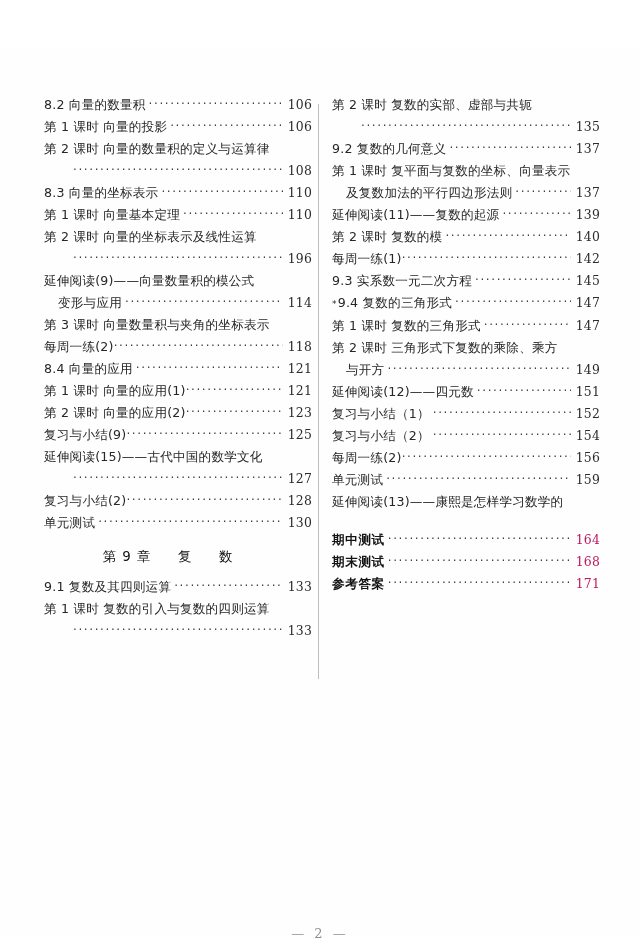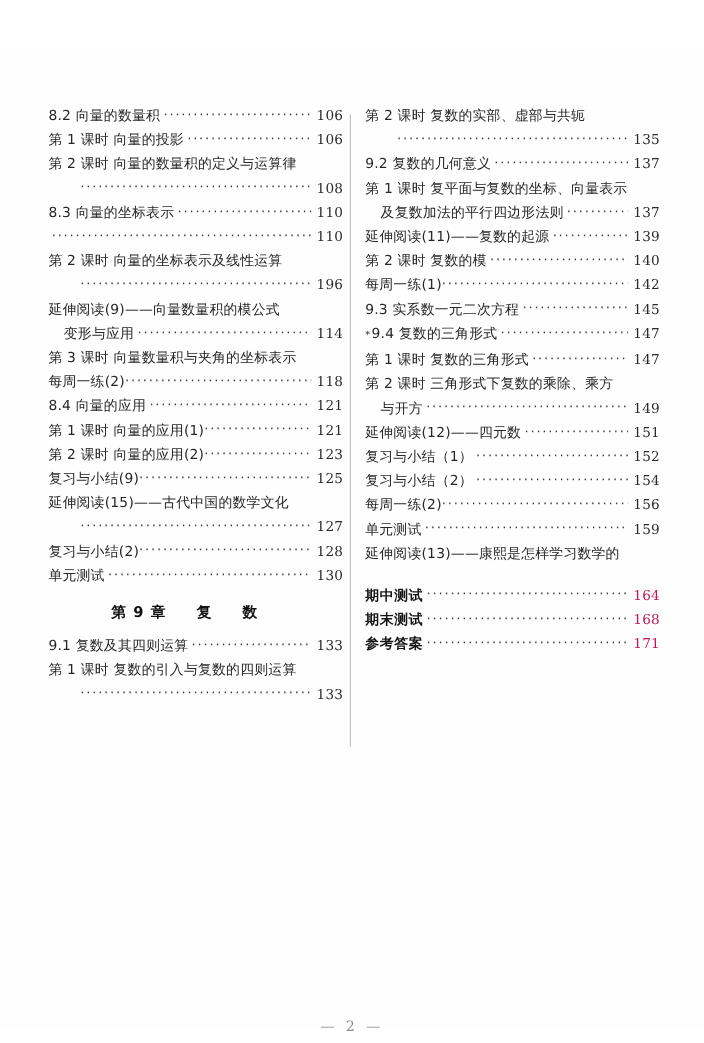--- a/index.html
+++ b/index.html
@@ -99,21 +99,21 @@
   .entry.heavy .label {
     font-weight: bold;
     color: #141414;
     letter-spacing: 0.6px;
   }
   .entry.heavy .pg { color: #be185d; }
 
   
   .chapter-head {
     text-align: center;
-    font-weight: bold;
+    font-weight: normal;
     font-size: 13.4px;
     letter-spacing: 1px;
     color: #101010;
     margin: 14px 0 10px 0;
     padding-right: 20px;
   }
   .chapter-head .gap { display: inline-block; width: 16px; }
   .gap-md { height: 16px; }
 
   
@@ -165,20 +165,21 @@
             <span class="label"></span>
             <span class="leader"></span>
             <span class="pg">108</span>
           </div>
           <div class="entry">
             <span class="label">8.3    向量的坐标表示</span>
             <span class="leader"></span>
             <span class="pg">110</span>
           </div>
           <div class="entry">
+            <span class="label">第 1 课时   向量基本定理</span>
             <span class="leader"></span>
             <span class="pg">110</span>
           </div>
           <div class="entry nolead">
             <span class="label">第 2 课时   向量的坐标表示及线性运算</span>
           </div>
           <div class="entry cont-deep">
             <span class="label"></span>
             <span class="leader"></span>
             <span class="pg">196</span>

